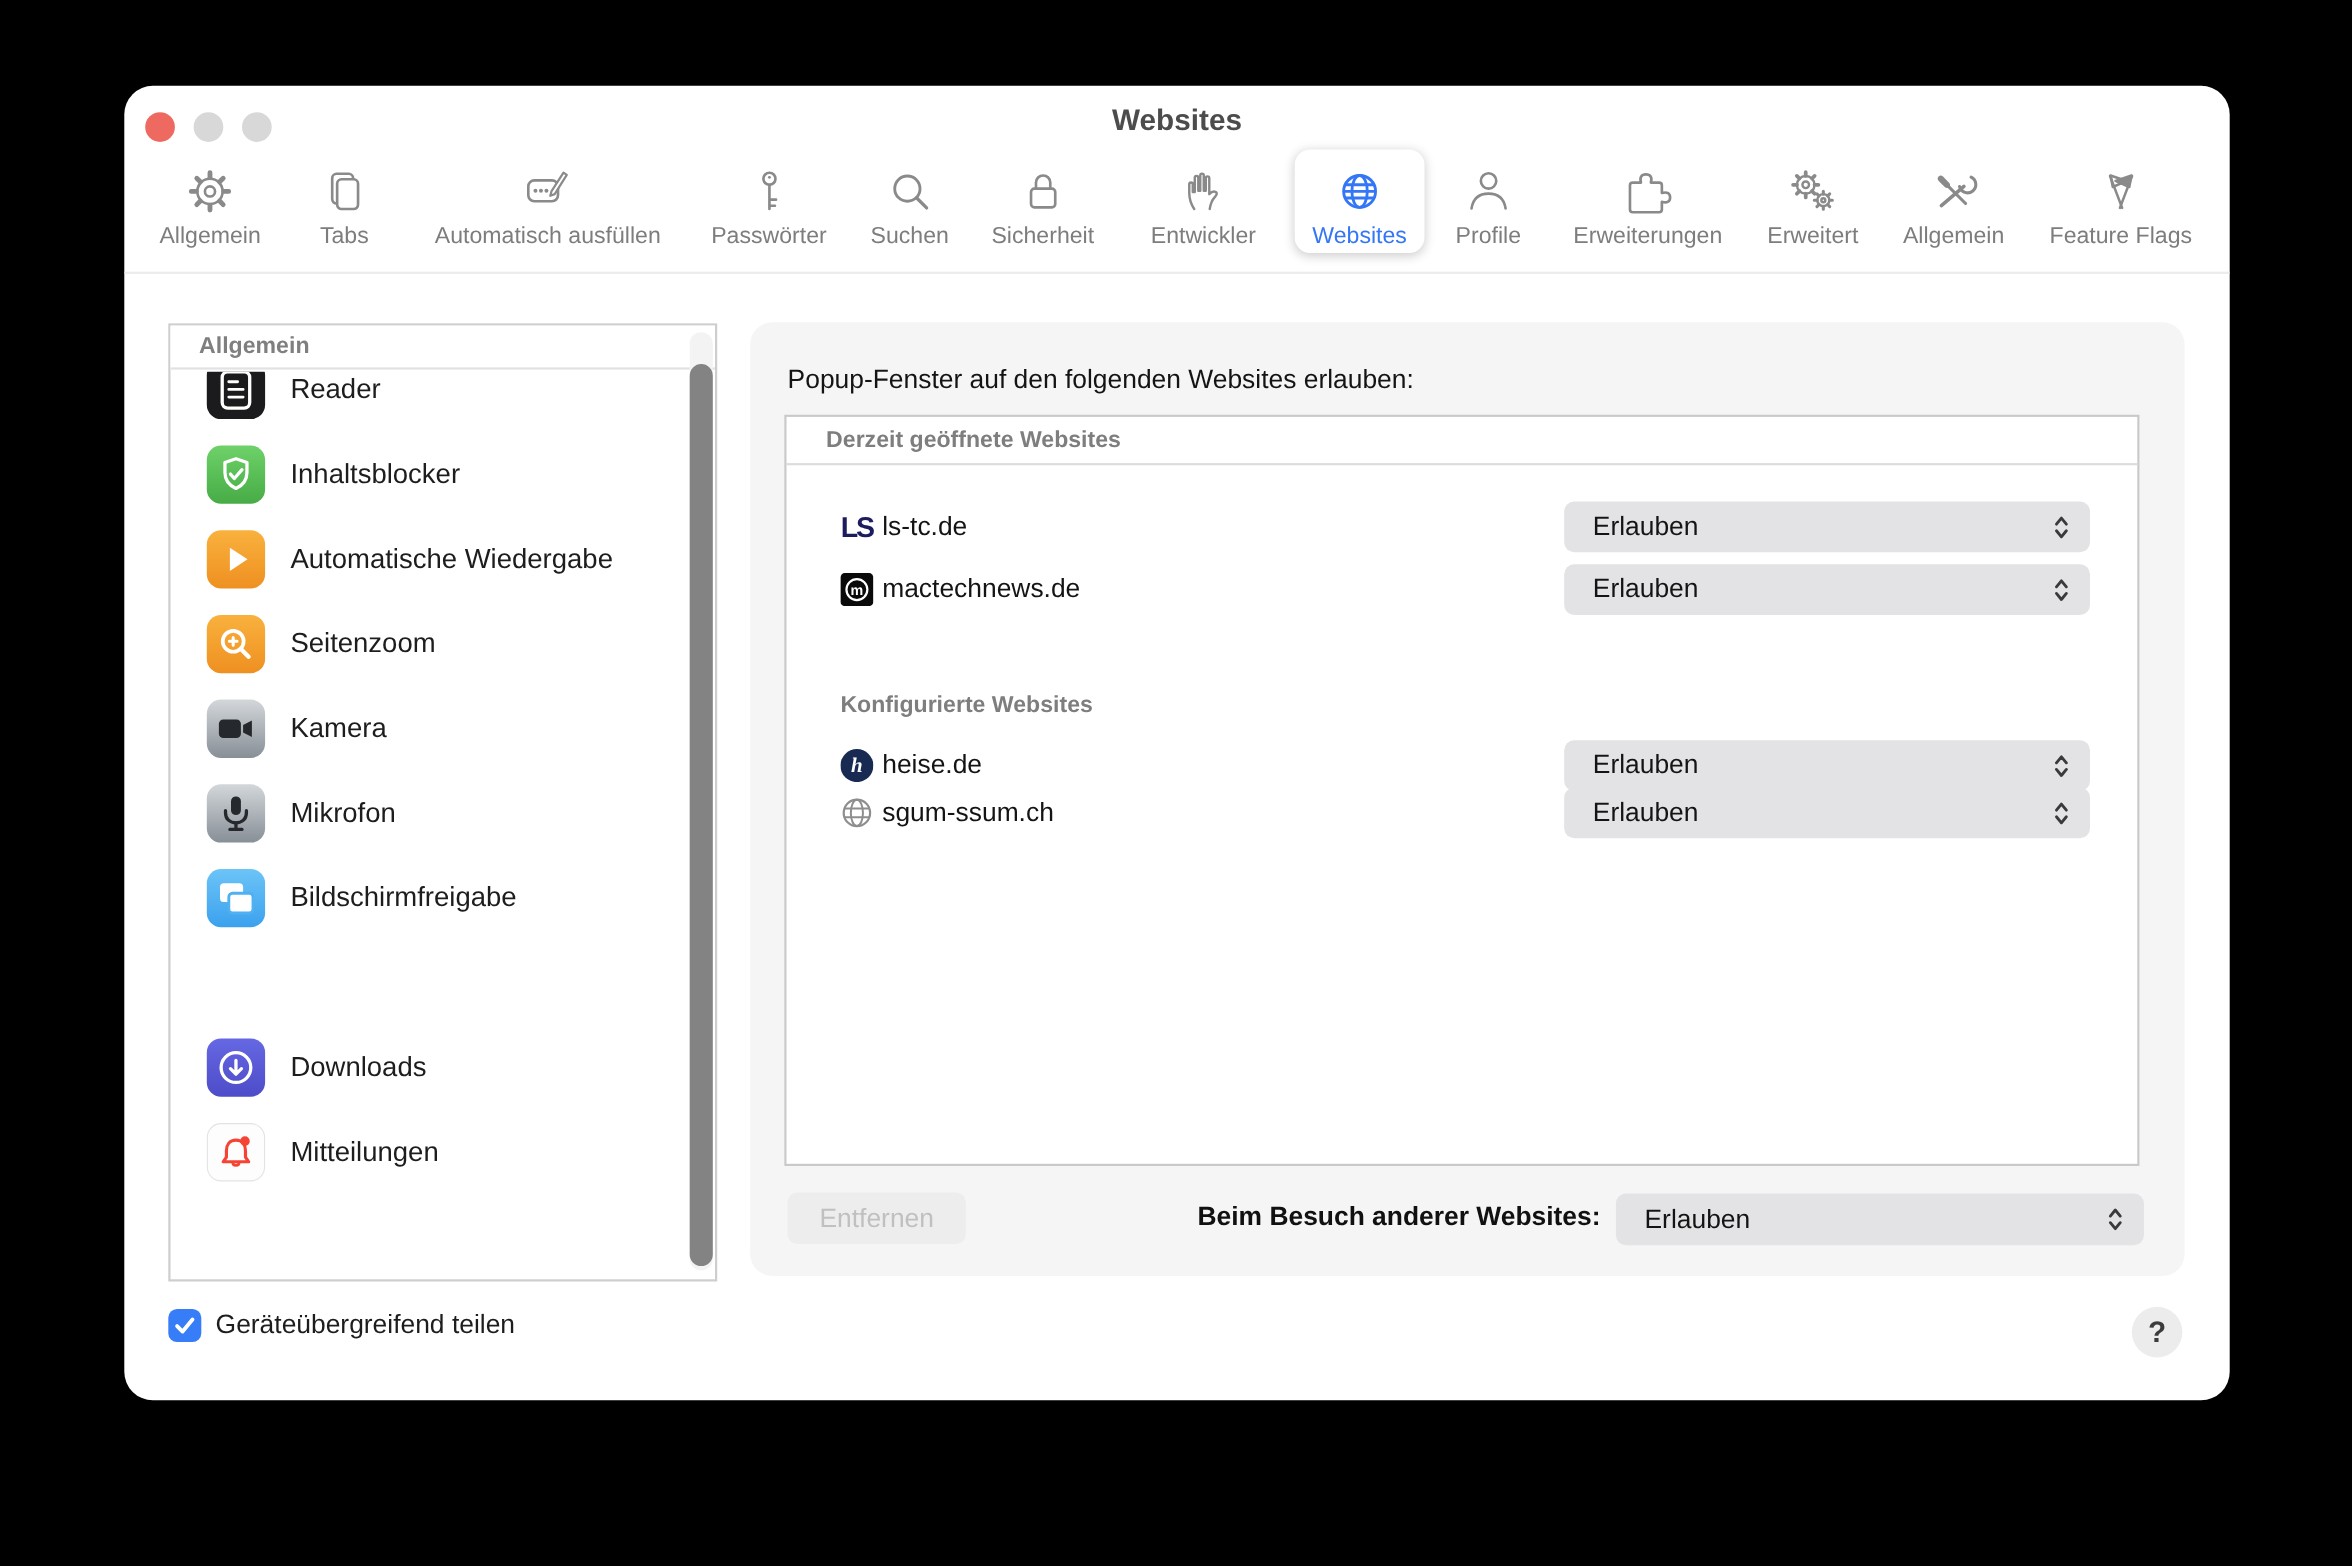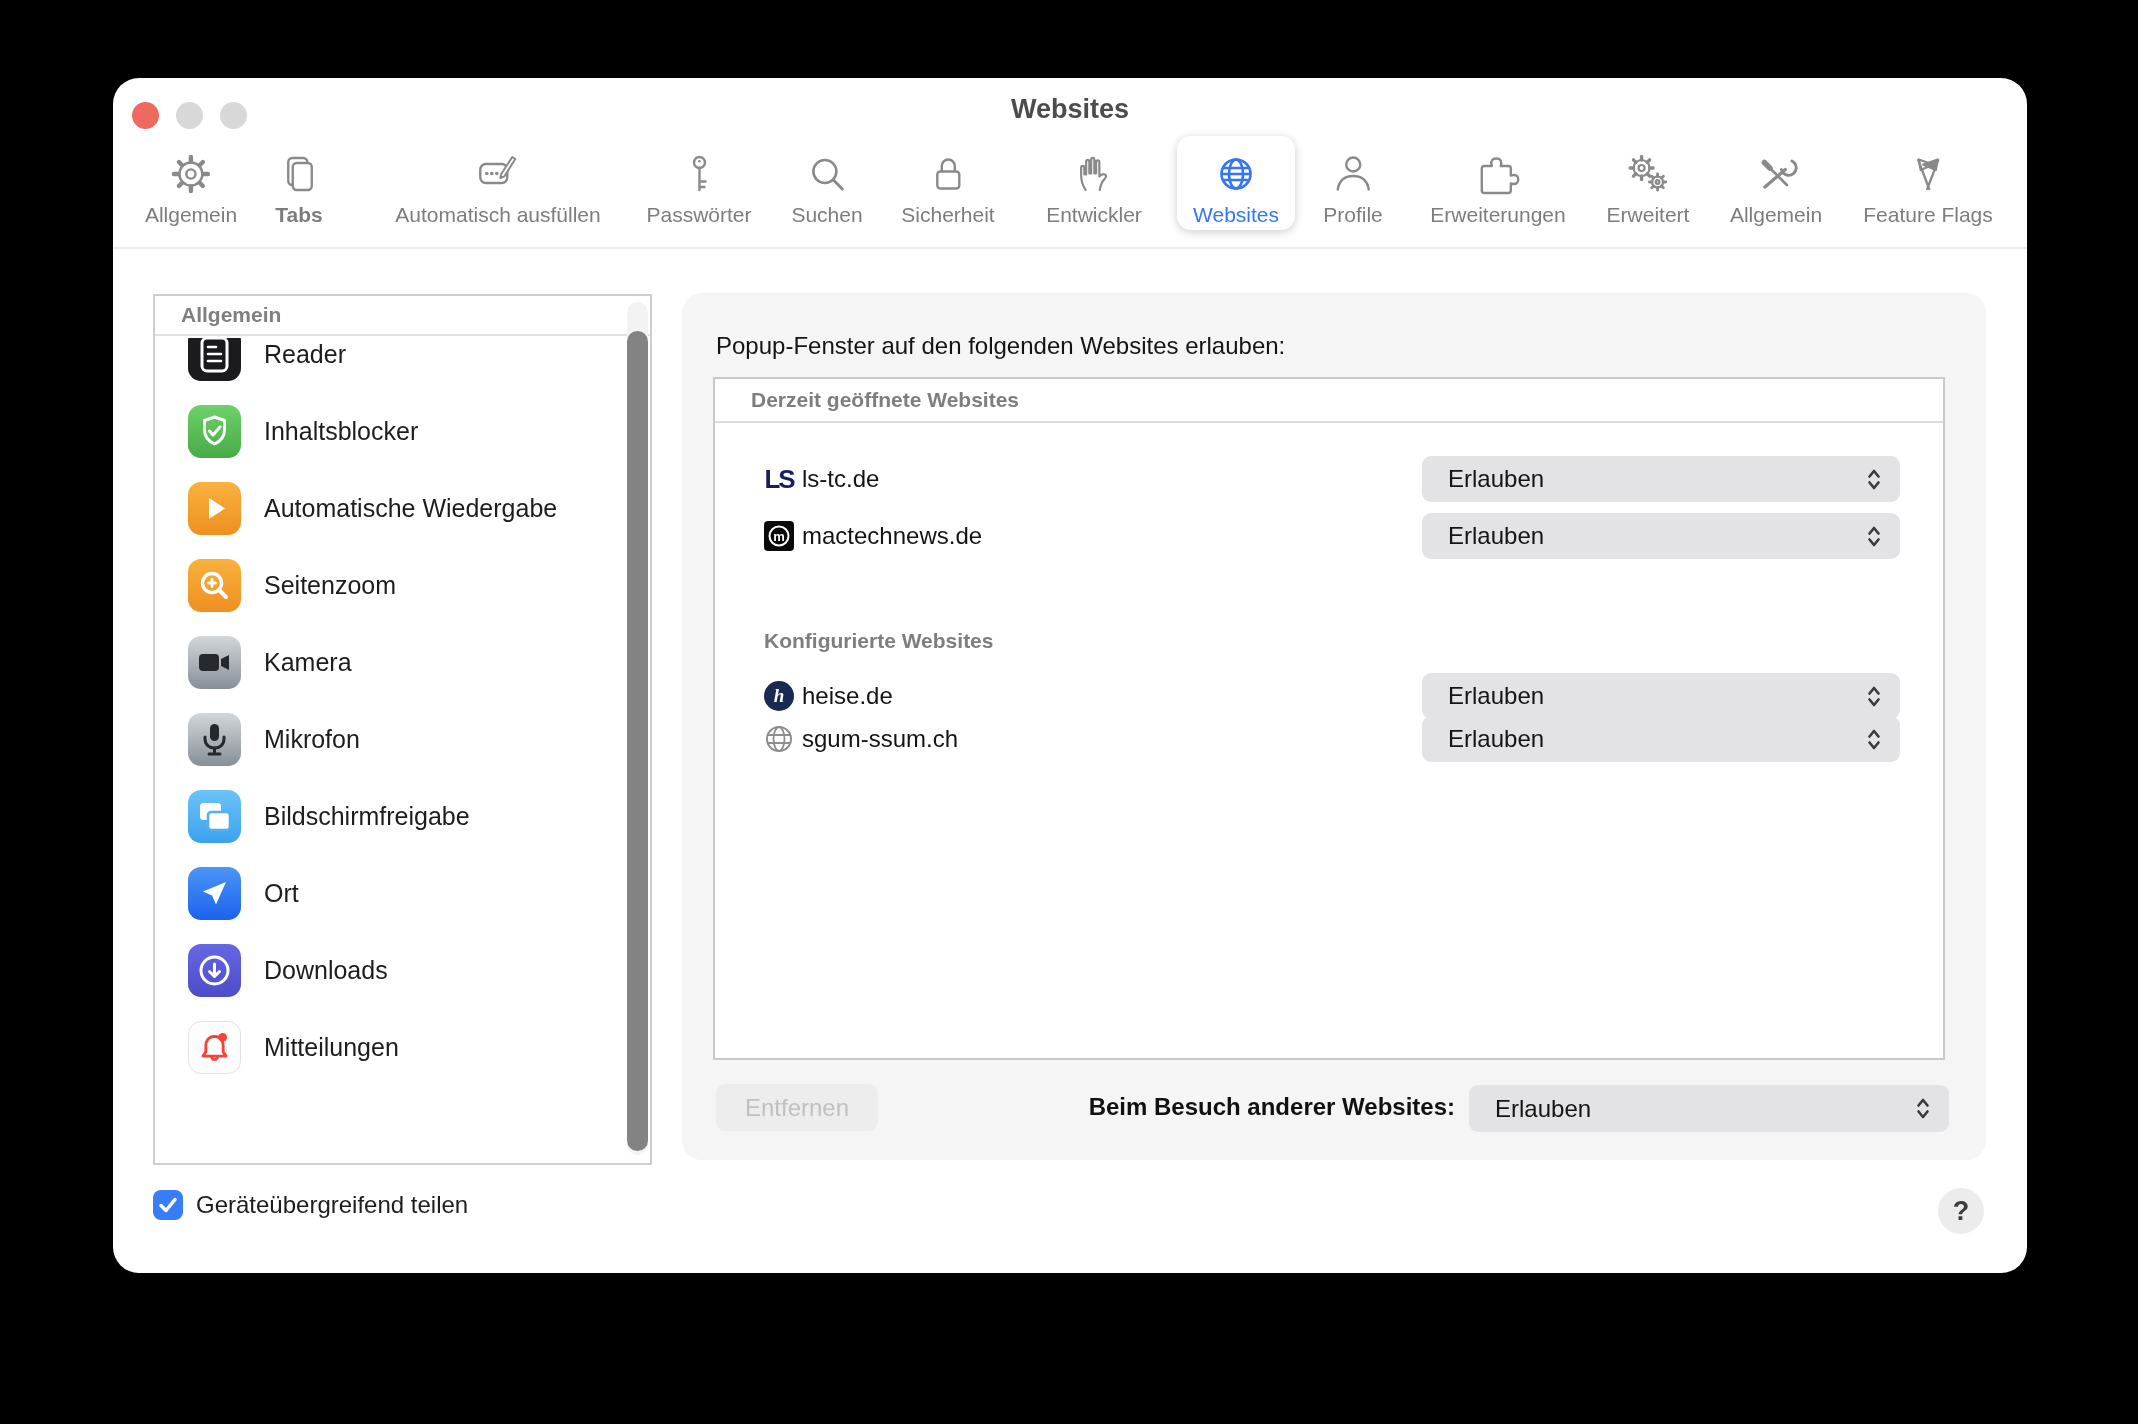--- a/index.html
+++ b/index.html
@@ -110,21 +110,21 @@
           <circle cx="23" cy="23" r="11.5"></circle>
             <circle cx="23" cy="23" r="4.6"></circle>
           <g stroke-width="4.4">
             <path d="M35.5 23h4.5M10.5 23H6M23 35.5V40M23 10.5V6M31.8 31.8l3.2 3.2M14.2 14.2 11 11M31.8 14.2 35 11M14.2 31.8 11 35"></path>
           </g>
         </svg>
       </span>
       <span class="tlabel">Allgemein</span>
     </div>
 
-    <div class="toolbar-item" style="left:186px;font-weight:bold;">
+    <div class="toolbar-item" style="left:200px;">
       <span class="ticon">
         <svg width="46" height="46" viewBox="0 0 46 46" fill="none" stroke="#8a8a8a" stroke-width="2.4">
           <rect x="12" y="7" width="19" height="27" rx="4"></rect>
           <rect x="16.5" y="12" width="19" height="27" rx="4" fill="#fff"></rect>
         </svg>
       </span>
       <span class="tlabel">Tabs</span>
     </div>
 
     <div class="toolbar-item" style="left:385px;">
@@ -322,28 +322,20 @@
         <div class="side-row" style="top:440px;">
           <span class="app-icon bg-screen">
             <svg width="53" height="53" viewBox="0 0 53 53">
               <rect x="12" y="13" width="21" height="17" rx="3.5" fill="#fff"></rect>
               <rect x="20" y="22" width="22" height="18" rx="3.5" fill="#fff" stroke="#4fb0f2" stroke-width="2.6"></rect>
             </svg>
           </span>
           <span class="slabel">Bildschirmfreigabe</span>
         </div>
 
-        <div class="side-row" style="top:517px;">
-          <span class="app-icon bg-loc">
-            <svg width="53" height="53" viewBox="0 0 53 53">
-              <path d="M38 15L15 24.5l9 4 4 9z" fill="#fff"></path>
-            </svg>
-          </span>
-          <span class="slabel">Ort</span>
-        </div>
 
         <div class="side-row" style="top:594px;">
           <span class="app-icon bg-dl">
             <svg width="53" height="53" viewBox="0 0 53 53" fill="none" stroke="#fff" stroke-width="3" stroke-linecap="round" stroke-linejoin="round">
               <circle cx="26.5" cy="26.5" r="13.5"></circle>
               <path d="M26.5 20v12M21.5 27.5l5 5 5-5"></path>
             </svg>
           </span>
           <span class="slabel">Downloads</span>
         </div>

